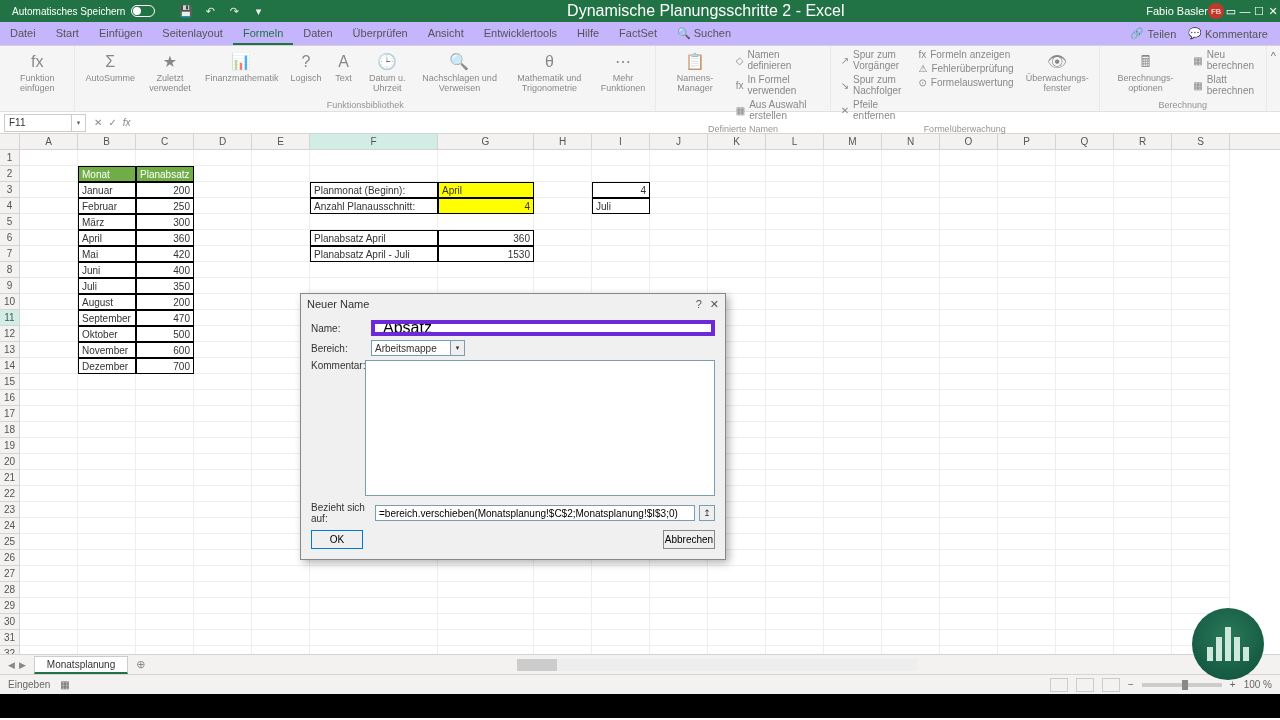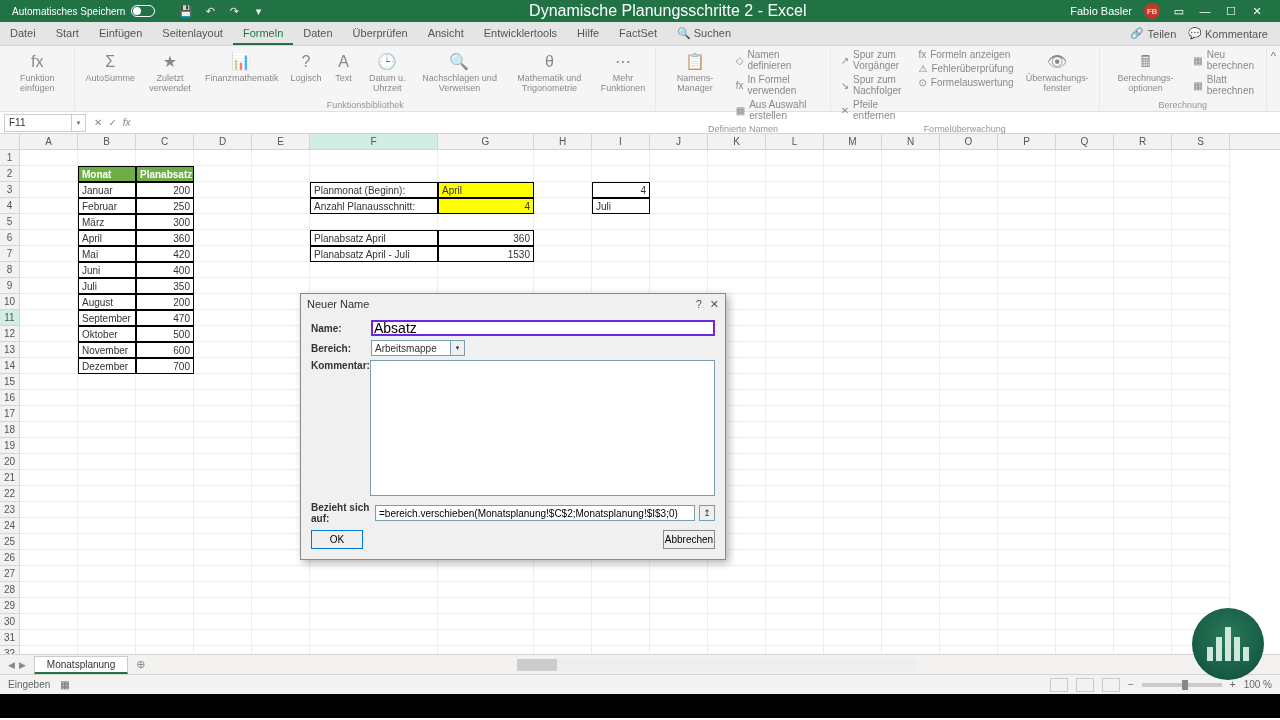--- a/index.html
+++ b/index.html
@@ -7,26 +7,26 @@
 
 
 .titlebar { height: 22px; background: #217346; display: flex; align-items: center; color: #fff; font-size: 11px; }
 .titlebar-left { display: flex; align-items: center; gap: 8px; padding-left: 12px; }
 .autosave { display: flex; align-items: center; gap: 6px; font-size: 10px; }
 .toggle { width: 24px; height: 12px; border: 1px solid #fff; border-radius: 6px; position: relative; display: inline-block; }
 .toggle::after { content: ''; position: absolute; left: 1px; top: 1px; width: 8px; height: 8px; background: #fff; border-radius: 50%; }
 .qa-icons { display: flex; gap: 10px; margin-left: 16px; }
 .qa-icon { width: 14px; height: 14px; display: flex; align-items: center; justify-content: center; opacity: 0.9; }
 .titlebar-center { flex: 1; text-align: center; font-size: 16px; }
-.titlebar-right { display: flex; align-items: center; gap: 12px; padding-right: 16px; }
+.titlebar-right { display: flex; align-items: center; padding-right: 0; }
 .user-badge { width: 16px; height: 16px; background: #c0392b; border-radius: 50%; display: flex; align-items: center; justify-content: center; font-size: 8px; color: #fff; }
 .win-btn { width: 14px; height: 14px; display: flex; align-items: center; justify-content: center; }
 
 
-.ribbon-tabs { height: 24px; background: #e5e5e5; display: flex; align-items: center; border-bottom: 1px solid #d4d4d4; }
+.ribbon-tabs { height: 24px; background: #c4b5fd; display: flex; align-items: center; border-bottom: 1px solid #d4d4d4; }
 .ribbon-tabs-left { display: flex; }
 .ribbon-tab { padding: 4px 10px; font-size: 11px; cursor: pointer; color: #555; }
 .ribbon-tab.active { color: #217346; border-bottom: 2px solid #217346; }
 .ribbon-tabs-right { margin-left: auto; display: flex; gap: 12px; padding-right: 12px; }
 .ribbon-tab-right { font-size: 11px; color: #555; display: flex; align-items: center; gap: 3px; }
 
 
 .ribbon { height: 66px; background: #f3f2f1; border-bottom: 1px solid #d4d4d4; display: flex; opacity: 0.7; }
 .rgroup { display: flex; flex-direction: column; align-items: center; padding: 2px 6px; border-right: 1px solid #e1e1e1; }
 .rgroup-items { display: flex; gap: 4px; flex: 1; align-items: flex-start; }
@@ -52,21 +52,21 @@
 .rows { position: relative; }
 .row { display: flex; height: 16px; }
 .rowh { width: 20px; border-right: 1px solid #d4d4d4; border-bottom: 1px solid #d4d4d4; background: #f3f2f1; text-align: center; font-size: 10px; color: #555; line-height: 16px; }
 .rowh.sel { background: #d2ede5; }
 .cell { border-right: 1px solid #eee; border-bottom: 1px solid #eee; font-size: 10px; padding: 0 3px; line-height: 16px; overflow: hidden; white-space: nowrap; }
 .wA { width: 58px; } .wB { width: 58px; } .wC { width: 58px; } .wD { width: 58px; } .wE { width: 58px; }
 .wF { width: 128px; } .wG { width: 96px; } .wH { width: 58px; } .wI { width: 58px; } .wJ { width: 58px; }
 .wK { width: 58px; } .wL { width: 58px; } .wM { width: 58px; } .wN { width: 58px; } .wO { width: 58px; }
 .wP { width: 58px; } .wQ { width: 58px; } .wR { width: 58px; } .wS { width: 58px; }
 
-.header-cell { background: #70ad47; color: #fff; font-weight: bold; border: 1px solid #000; }
+.header-cell { background: #70ad47; color: #fff; font-weight: normal; border: 1px solid #000; }
 .data-border { border: 1px solid #000; }
 .num { text-align: right; }
 .yellow { background: #ffff00; }
 .sel-cell { border: 2px solid #217346 !important; }
 
 
 .sheet-tabs { height: 20px; display: flex; align-items: center; background: #f3f2f1; border-top: 1px solid #d4d4d4; }
 .sheet-nav { display: flex; gap: 4px; padding: 0 8px; color: #888; font-size: 9px; }
 .sheet-tab { padding: 2px 12px; background: #fff; border: 1px solid #ccc; border-bottom: 2px solid #217346; font-size: 10px; }
 .sheet-add { padding: 2px 8px; color: #888; }
@@ -81,22 +81,22 @@
 .zoom-slider { width: 80px; height: 4px; background: #ccc; position: relative; }
 .zoom-slider::after { content: ''; position: absolute; left: 40px; top: -3px; width: 6px; height: 10px; background: #888; }
 
 
 .dialog { position: absolute; left: 300px; top: 293px; width: 426px; background: #f0f0f0; border: 1px solid #888; box-shadow: 3px 3px 8px rgba(0,0,0,0.3); }
 .dialog-title { height: 20px; display: flex; align-items: center; padding: 0 6px; font-size: 11px; }
 .dialog-title-btns { margin-left: auto; display: flex; gap: 8px; font-size: 11px; color: #555; }
 .dlg-close { cursor: pointer; }
 .dialog-body { padding: 6px 10px 10px; }
 .dlg-row { display: flex; align-items: center; margin-bottom: 4px; }
-.dlg-label { width: 60px; font-size: 10px; font-weight: bold; }
-.dlg-input { flex: 1; height: 16px; border: 2px solid #6d28d9; padding: 0 1px; font-size: 14px; background: #fff; }
+.dlg-label { width: 60px; font-size: 10px; }
+.dlg-input { flex: 1; height: 16px; border: 4px solid #6d28d9; padding: 0 8px; font-size: 16px; background: #fff; }
 .dlg-select { width: 80px; height: 16px; border: 1px solid #7a9eb1; font-size: 10px; background: #fff; padding: 0 3px; display: flex; align-items: center; }
 .dlg-select-btn { width: 14px; height: 16px; border: 1px solid #7a9eb1; border-left: none; display: flex; align-items: center; justify-content: center; font-size: 7px; background: #efefef; }
 .dlg-textarea { width: 100%; height: 136px; border: 1px solid #7a9eb1; background: #fff; resize: none; font-size: 10px; }
 .dlg-ref-row { display: flex; align-items: center; margin-top: 6px; gap: 4px; }
 .dlg-ref-input { flex: 1; height: 16px; border: 1px solid #7a9eb1; padding: 0 3px; font-size: 10px; background: #fff; }
 .dlg-ref-btn { width: 16px; height: 16px; border: 1px solid #7a9eb1; background: #efefef; display: flex; align-items: center; justify-content: center; font-size: 9px; }
 .dlg-buttons { display: flex; justify-content: space-between; gap: 6px; margin-top: 6px; }
 .dlg-btn { min-width: 52px; height: 19px; border: 1px solid #888; background: #efefef; font-size: 10px; cursor: pointer; }
 .dlg-btn.primary { border: 1px solid #0078d7; }
 

